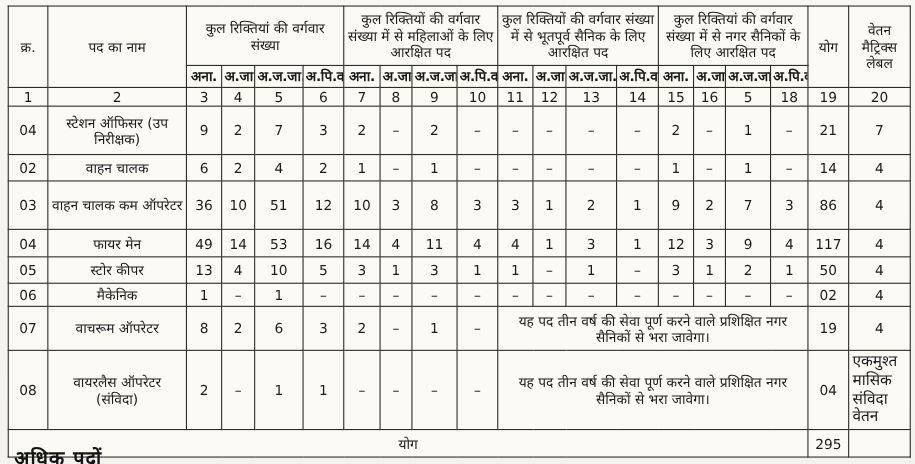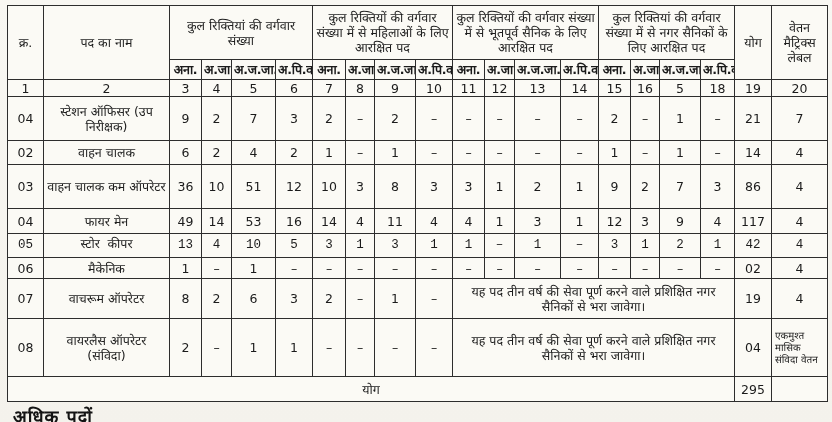--- a/index.html
+++ b/index.html
@@ -60,21 +60,21 @@
     padding: 1px 4px;
   }
   td.note-cell {
     font-size: 12.5px;
     text-align: left;
     padding: 2px 5px;
     line-height: 1.35;
   }
   td.pay-cell { font-size: 12.5px; }
   td.pay-cell.small {
-    font-size: 10px;
+    font-size: 14px;
     line-height: 1.2;
     text-align: left;
     padding: 2px 3px;
   }
   td.total-label {
     text-align: right;
     font-size: 15px;
     padding-right: 12px;
   }
   td.total-value { font-size: 14px; border-radius: 10px; }
@@ -250,40 +250,40 @@
           <td>1</td>
           <td>3</td>
           <td>1</td>
           <td>12</td>
           <td>3</td>
           <td>9</td>
           <td>4</td>
           <td>117</td>
           <td class="pay-cell">4</td>
         </tr>
-        <tr style="height: 24px; font-family: Liberation Mono, monospace;">
+        <tr style="height: 24px;">
           <td class="sn-cell">05</td>
           <td class="post-cell">स्टोर कीपर</td>
           <td>13</td>
           <td>4</td>
           <td>10</td>
           <td>5</td>
           <td>3</td>
           <td>1</td>
           <td>3</td>
           <td>1</td>
           <td>1</td>
           <td>–</td>
           <td>1</td>
           <td>–</td>
           <td>3</td>
           <td>1</td>
           <td>2</td>
           <td>1</td>
-          <td>42</td>
+          <td>50</td>
           <td class="pay-cell">4</td>
         </tr>
         <tr style="height: 21px;">
           <td class="sn-cell">06</td>
           <td class="post-cell">मैकेनिक</td>
           <td>1</td>
           <td>–</td>
           <td>1</td>
           <td>–</td>
           <td>–</td>

